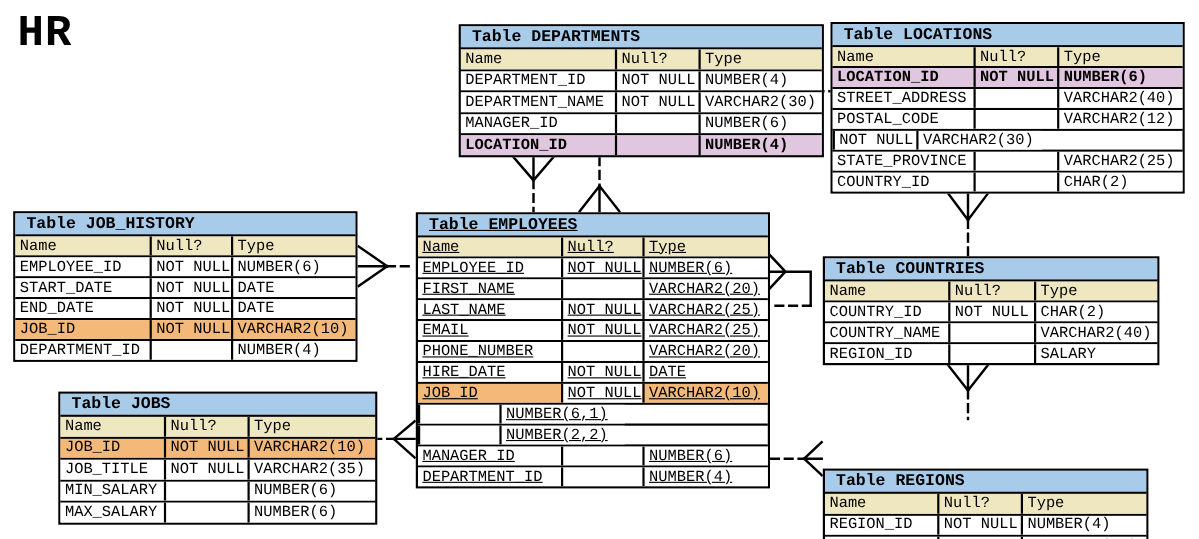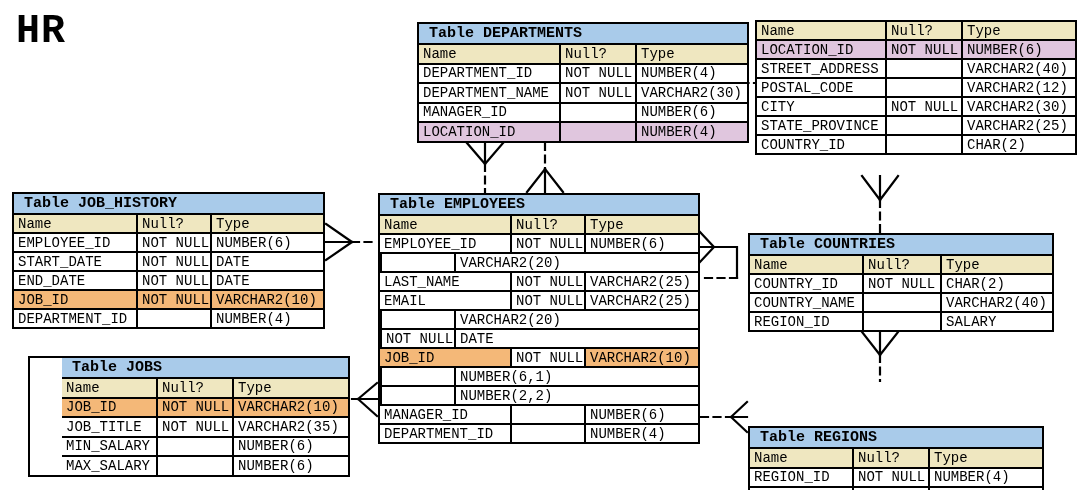--- a/index.html
+++ b/index.html
@@ -35,28 +35,28 @@
     box-sizing:border-box;height:var(--rh);
     display:flex;align-items:center;
     padding-left:4px;font-size:14px;white-space:nowrap;overflow:hidden;
     border-left:2px solid var(--ink);background:#ffffff;
   }
   .cell.c0{border-left:none;width:var(--c0);}
   .cell.c1{width:var(--c1);}
   .cell.c2{width:var(--c2);}
   .header-row .cell{background:var(--tan);}
   .cell.hl-orange{background:var(--orange);}
-  .cell.hl-pink{background:var(--pink);}
+  .cell.hl-pink{background:var(--pink);font-weight:bold;}
 
   .t-departments{left:378px;top:22px;margin-left:39px; --c0:140px;--c1:76px;--c2:112px;--rh:17.5px;}
   .t-locations  {left:755px;top:20px; --c0:128px;--c1:76px;--c2:114px;--rh:17px;}
   .t-job-history{left:12px; top:192px;--c0:122px;--c1:74px;--c2:113px;--rh:17px;}
-  .t-employees  {left:378px;top:193px;--c0:130px;--c1:74px;--c2:114px;--rh:17px;}
+  .t-employees  {left:378px;top:193px;text-decoration:underline;--c0:130px;--c1:74px;--c2:114px;--rh:17px;}
   .t-countries  {left:748px;top:233px;--c0:112px;--c1:78px;--c2:112px;--rh:17px;}
-  .t-jobs       {left:28px; top:356px;padding-left:32px;--c0:94px; --c1:76px;--c2:116px;--rh:17.5px;}
+  .t-jobs       {left:53px; top:356px;--c0:94px; --c1:76px;--c2:116px;--rh:17.5px;}
   .t-regions    {left:748px;top:382px;margin-top:44px;--c0:102px;--c1:76px;--c2:114px;--rh:17.5px;}
 </style>
 </head>
 <body>
 
 <div class="canvas">
 
   <div class="hr-title">HR</div>
 
   <svg class="links" width="1090" height="490" viewBox="0 0 1090 490" aria-hidden="true">
@@ -122,20 +122,23 @@
         <div class="cell c1"></div>
         <div class="cell c2">NUMBER(6)</div>
       </div>
       <div class="trow data-row">
         <div class="cell c0 hl-pink">LOCATION_ID</div>
         <div class="cell c1 hl-pink"></div>
         <div class="cell c2 hl-pink">NUMBER(4)</div>
       </div>
     </div>
   <div class="dbtable t-locations">
+      <div class="trow title-row">
+        <span>Table LOCATIONS</span>
+      </div>
       <div class="trow header-row">
         <div class="cell c0">Name</div>
         <div class="cell c1">Null?</div>
         <div class="cell c2">Type</div>
       </div>
       <div class="trow data-row">
         <div class="cell c0 hl-pink">LOCATION_ID</div>
         <div class="cell c1 hl-pink">NOT NULL</div>
         <div class="cell c2 hl-pink">NUMBER(6)</div>
       </div>
@@ -143,21 +146,20 @@
         <div class="cell c0">STREET_ADDRESS</div>
         <div class="cell c1"></div>
         <div class="cell c2">VARCHAR2(40)</div>
       </div>
       <div class="trow data-row">
         <div class="cell c0">POSTAL_CODE</div>
         <div class="cell c1"></div>
         <div class="cell c2">VARCHAR2(12)</div>
       </div>
       <div class="trow data-row">
-        <div class="cell c0">CITY</div>
         <div class="cell c1">NOT NULL</div>
         <div class="cell c2">VARCHAR2(30)</div>
       </div>
       <div class="trow data-row">
         <div class="cell c0">STATE_PROVINCE</div>
         <div class="cell c1"></div>
         <div class="cell c2">VARCHAR2(25)</div>
       </div>
       <div class="trow data-row">
         <div class="cell c0">COUNTRY_ID</div>
@@ -208,38 +210,41 @@
         <div class="cell c0">Name</div>
         <div class="cell c1">Null?</div>
         <div class="cell c2">Type</div>
       </div>
       <div class="trow data-row">
         <div class="cell c0">EMPLOYEE_ID</div>
         <div class="cell c1">NOT NULL</div>
         <div class="cell c2">NUMBER(6)</div>
       </div>
       <div class="trow data-row">
+        <div class="cell c0">FIRST_NAME</div>
         <div class="cell c1"></div>
         <div class="cell c2">VARCHAR2(20)</div>
       </div>
       <div class="trow data-row">
         <div class="cell c0">LAST_NAME</div>
         <div class="cell c1">NOT NULL</div>
         <div class="cell c2">VARCHAR2(25)</div>
       </div>
       <div class="trow data-row">
         <div class="cell c0">EMAIL</div>
         <div class="cell c1">NOT NULL</div>
         <div class="cell c2">VARCHAR2(25)</div>
       </div>
       <div class="trow data-row">
+        <div class="cell c0">PHONE_NUMBER</div>
         <div class="cell c1"></div>
         <div class="cell c2">VARCHAR2(20)</div>
       </div>
       <div class="trow data-row">
+        <div class="cell c0">HIRE_DATE</div>
         <div class="cell c1">NOT NULL</div>
         <div class="cell c2">DATE</div>
       </div>
       <div class="trow data-row">
         <div class="cell c0 hl-orange">JOB_ID</div>
         <div class="cell c1">NOT NULL</div>
         <div class="cell c2 hl-orange">VARCHAR2(10)</div>
       </div>
       <div class="trow data-row">
         <div class="cell c1"></div>

